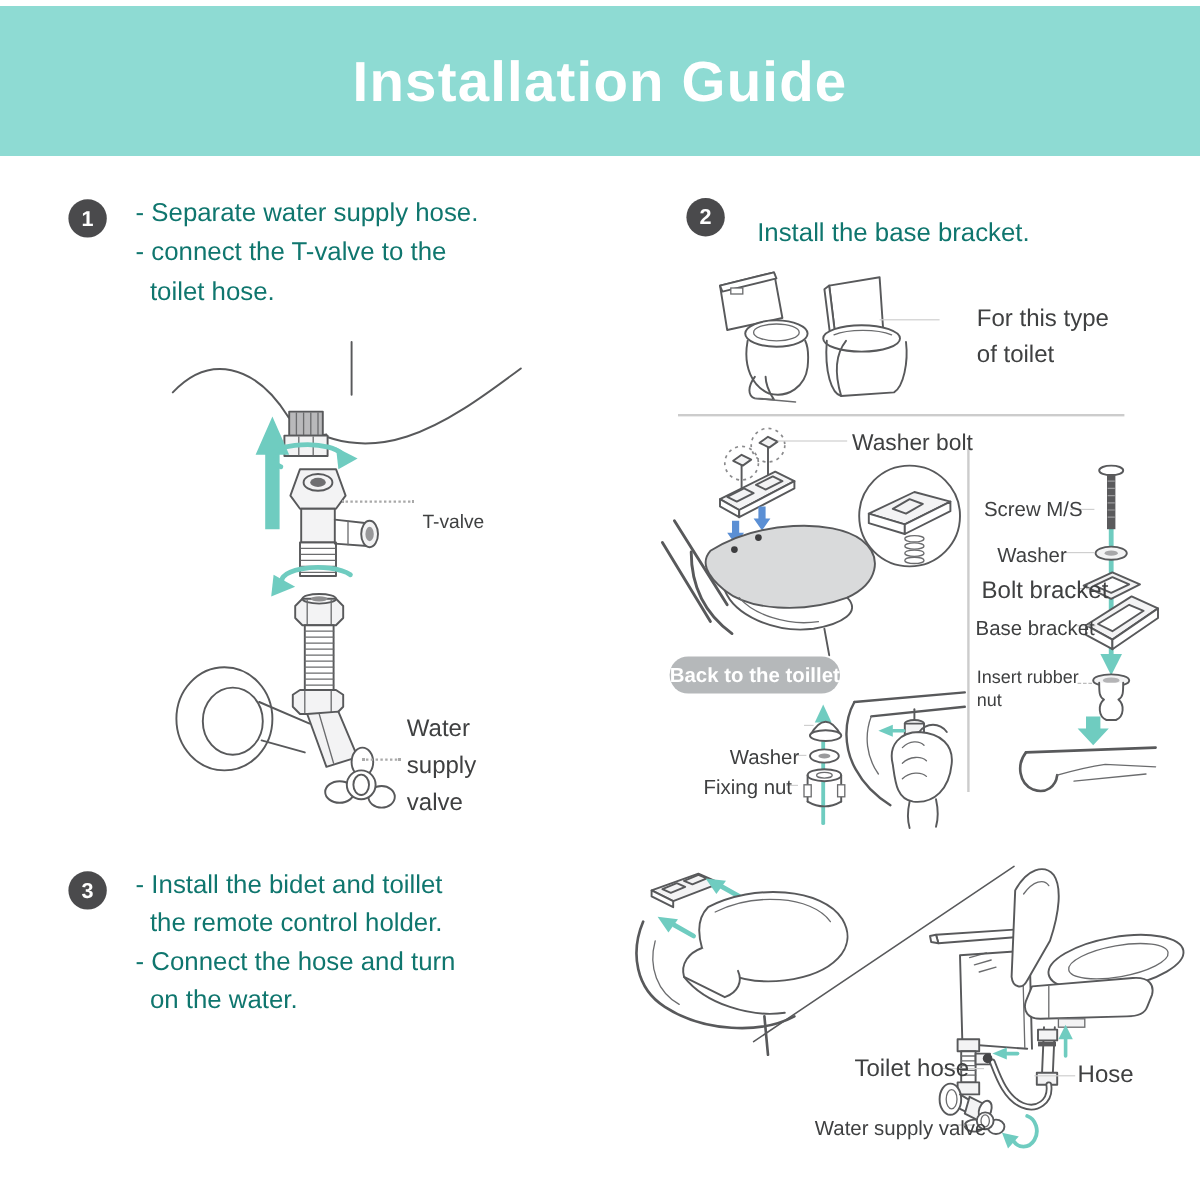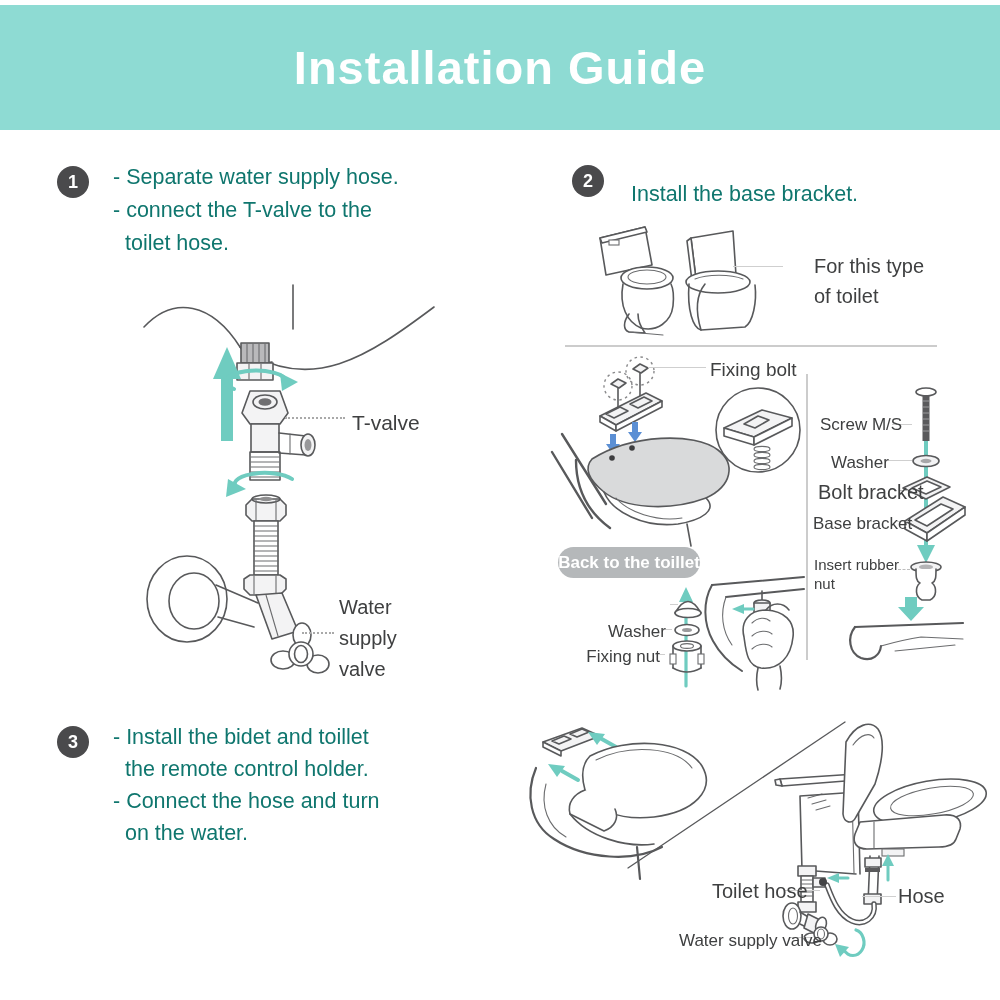--- a/index.html
+++ b/index.html
@@ -111,21 +111,21 @@
     <polygon class="ln fl" points="126,312 152,310 168,348 142,356"></polygon>
     <line class="ln-thin" x1="136" y1="312" x2="148" y2="353"></line>
 
     <ellipse class="ln fw" cx="172" cy="352" rx="9" ry="12"></ellipse>
     <ellipse class="ln fw" cx="153" cy="377" rx="12" ry="9"></ellipse>
     <ellipse class="ln fw" cx="188" cy="381" rx="11" ry="9"></ellipse>
     <circle class="ln fw" cx="171" cy="371" r="12"></circle>
     <ellipse class="ln" cx="171" cy="371" rx="6.5" ry="8.5"></ellipse>
   </svg>
   <div class="leader dotted" style="left:285px; top:417px; width:60px;"></div>
-  <div class="lbl" style="left:352px; top:410px; font-size:21px;">T-valve</div>
+  <div class="lbl" style="left:352px; top:423px; font-size:16px;">T-valve</div>
   <div class="leader dotted" style="left:302px; top:632px; width:32px;"></div>
   <div class="lbl" style="left:339px; top:592px; font-size:20px; line-height:31px;">Water
 supply
 valve</div>
 
   <div class="badge" style="left:572px; top:165px;">
     <span>2</span>
   </div>
   <div class="step-text" style="left:631px; top:178px;">Install the base bracket.</div>
 
@@ -188,21 +188,21 @@
     <polygon class="ln fl" points="176,76 214,58 244,66 206,85"></polygon>
     <polygon class="ln fw" points="176,76 206,85 206,93 176,84"></polygon>
     <polygon class="ln fw" points="206,85 244,66 244,74 206,93"></polygon>
     <polygon class="ln" points="196,72 210,64 221,68 207,76" fill="#e6e6e7"></polygon>
     <ellipse class="ln-thin fw" cx="214" cy="97" rx="8" ry="2.6"></ellipse>
     <ellipse class="ln-thin fw" cx="214" cy="103" rx="8" ry="2.6"></ellipse>
     <ellipse class="ln-thin fw" cx="214" cy="109" rx="8" ry="2.6"></ellipse>
     <ellipse class="ln-thin fw" cx="214" cy="115" rx="8" ry="2.6"></ellipse>
   </svg>
   <div class="leader" style="left:648px; top:367px; width:58px;"></div>
-  <div class="lbl" style="left:710px; top:357px;">Fixing bolt</div>
+  <div class="lbl" style="left:710px; top:357px;">Washer bolt</div>
 
   <svg style="left:845px; top:375px;" width="150" height="300" viewBox="0 0 150 300">
     <line class="teal-s" x1="81" y1="64" x2="81" y2="174"></line>
     <polygon class="teal" points="81,188 72,170 90,170"></polygon>
 
     <ellipse class="ln" cx="81" cy="17" rx="10" ry="4" fill="#dededf"></ellipse>
     <rect class="fd" x="77.5" y="20" width="7" height="46"></rect>
     <path d="M78,26 H84 M78,32 H84 M78,38 H84 M78,44 H84 M78,50 H84 M78,56 H84" stroke="#9b9b9d" stroke-width="1"></path>
 
     <ellipse class="ln fl" cx="81" cy="86" rx="13" ry="5.5"></ellipse>

